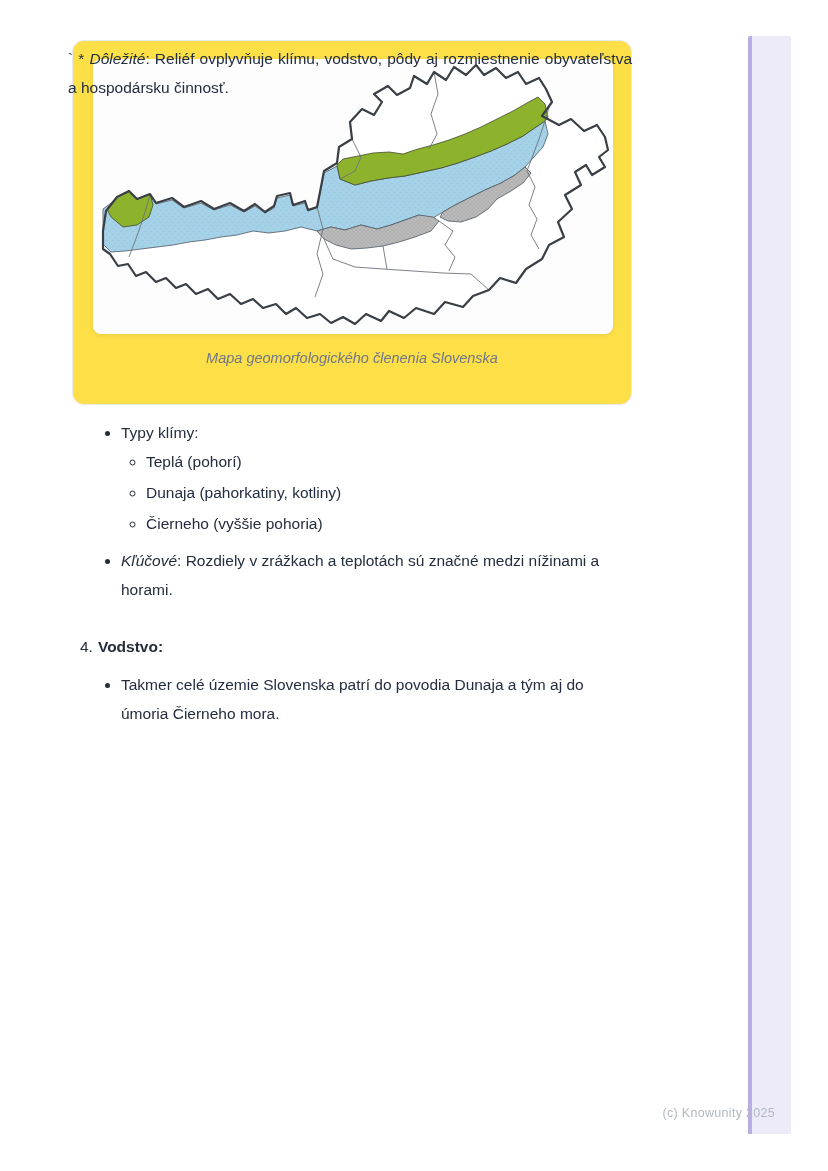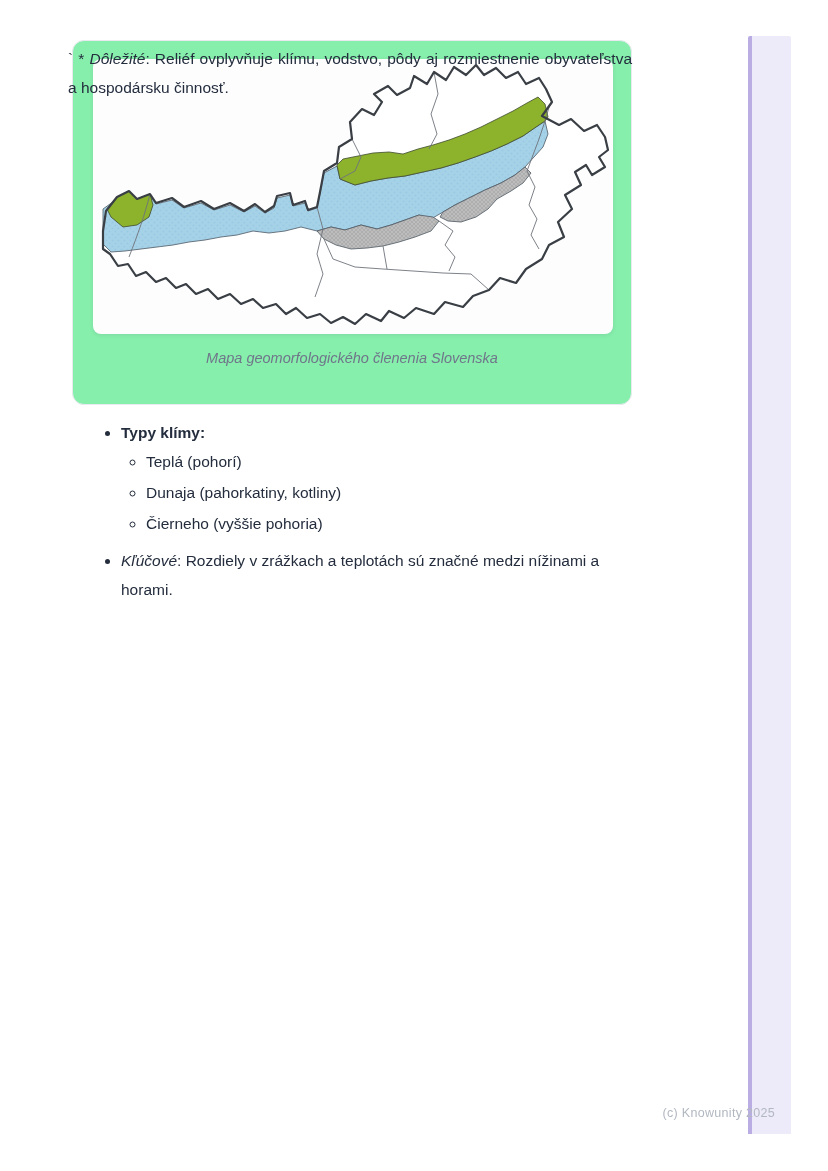--- a/index.html
+++ b/index.html
@@ -9,21 +9,21 @@
     background:#ffffff;
     overflow:hidden;
     font-family:"Liberation Sans", sans-serif;
     color:#242d3d;
   }
   
   .map-card{
     position:absolute;left:72px;top:40px;
     width:560px;height:365px;
     box-sizing:border-box;
-    background:#86efac;
+    background:#fde047;
     border:1px solid #e9e9f0;
     border-radius:12px;
     padding:18px 20px 0 20px;
   }
   .map-panel{
     width:520px;height:275px;
     background:#fdfdfe;
     border-radius:8px;
     box-shadow:0 1px 4px rgba(40,40,60,0.10);
     overflow:hidden;
@@ -60,21 +60,21 @@
     font-size:15.5px;
     line-height:29px;
   }
   ul.l1>li{margin:2px 0;}
   ul.l2{
     margin:-2px 0 8px 0;
     padding:0 0 0 25px;
     list-style:circle;
   }
   ul.l2>li{margin:2px 0;}
-  strong{font-weight:700;}
+  strong{font-weight:400;}
   em{font-style:italic;}
   
   .side-strip{
     position:absolute;
     left:748px;top:36px;
     width:39px;height:1098px;
     background:#edebfa;
     border-left:4px solid #b9ade4;
     border-radius:2px 2px 0 0;
   }
@@ -160,19 +160,23 @@
       <strong>Typy klímy:</strong>
       <ul class="l2">
         <li>Teplá (pohorí)</li>
         <li>Dunaja (pahorkatiny, kotliny)</li>
         <li>Čierneho (vyššie pohoria)</li>
       </ul>
     </li>
     <li><em>Kľúčové</em><span>: Rozdiely v zrážkach a teplotách sú značné medzi nížinami a horami.</span></li>
   </ul>
 
+  <div class="num-heading"><span class="num">4.</span><strong>Vodstvo:</strong></div>
 
+  <ul class="l1">
+    <li><span>Takmer celé územie Slovenska patrí do povodia </span><strong>Dunaja</strong><span> a tým aj do úmoria </span><strong>Čierneho mora</strong><span>.</span></li>
+  </ul>
 
   <div class="side-strip"></div>
 
   <div class="watermark">(c) Knowunity 2025</div>
 
 </div>
 
 </body></html>

